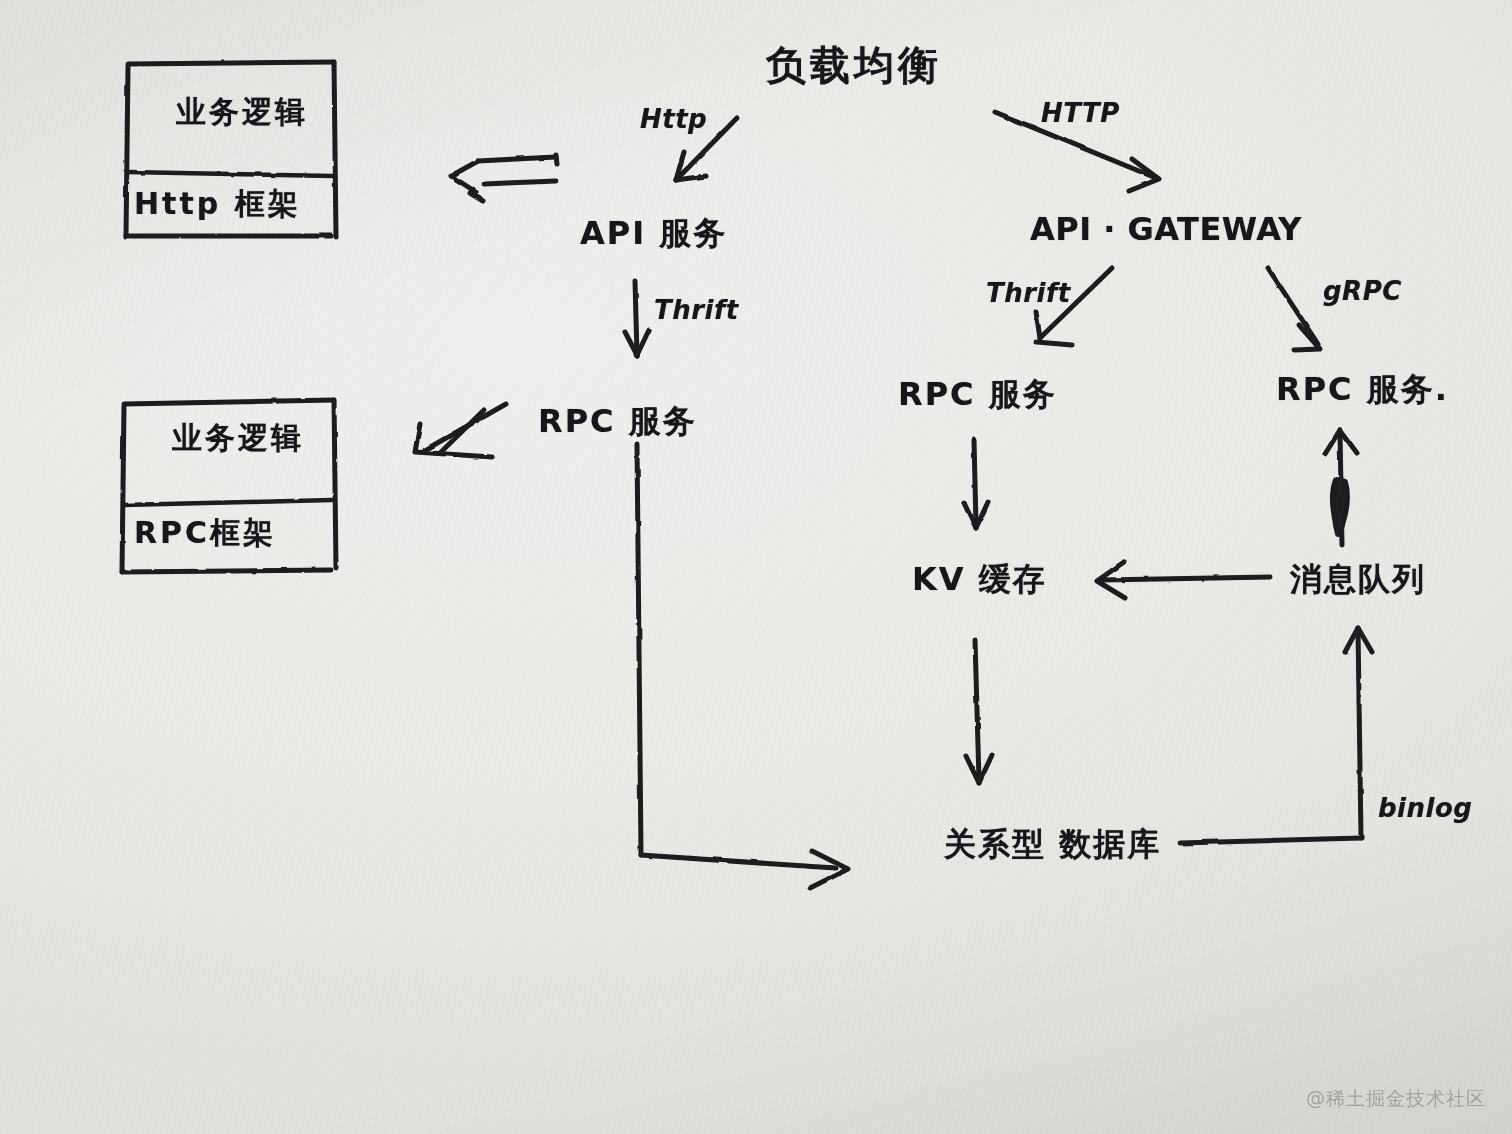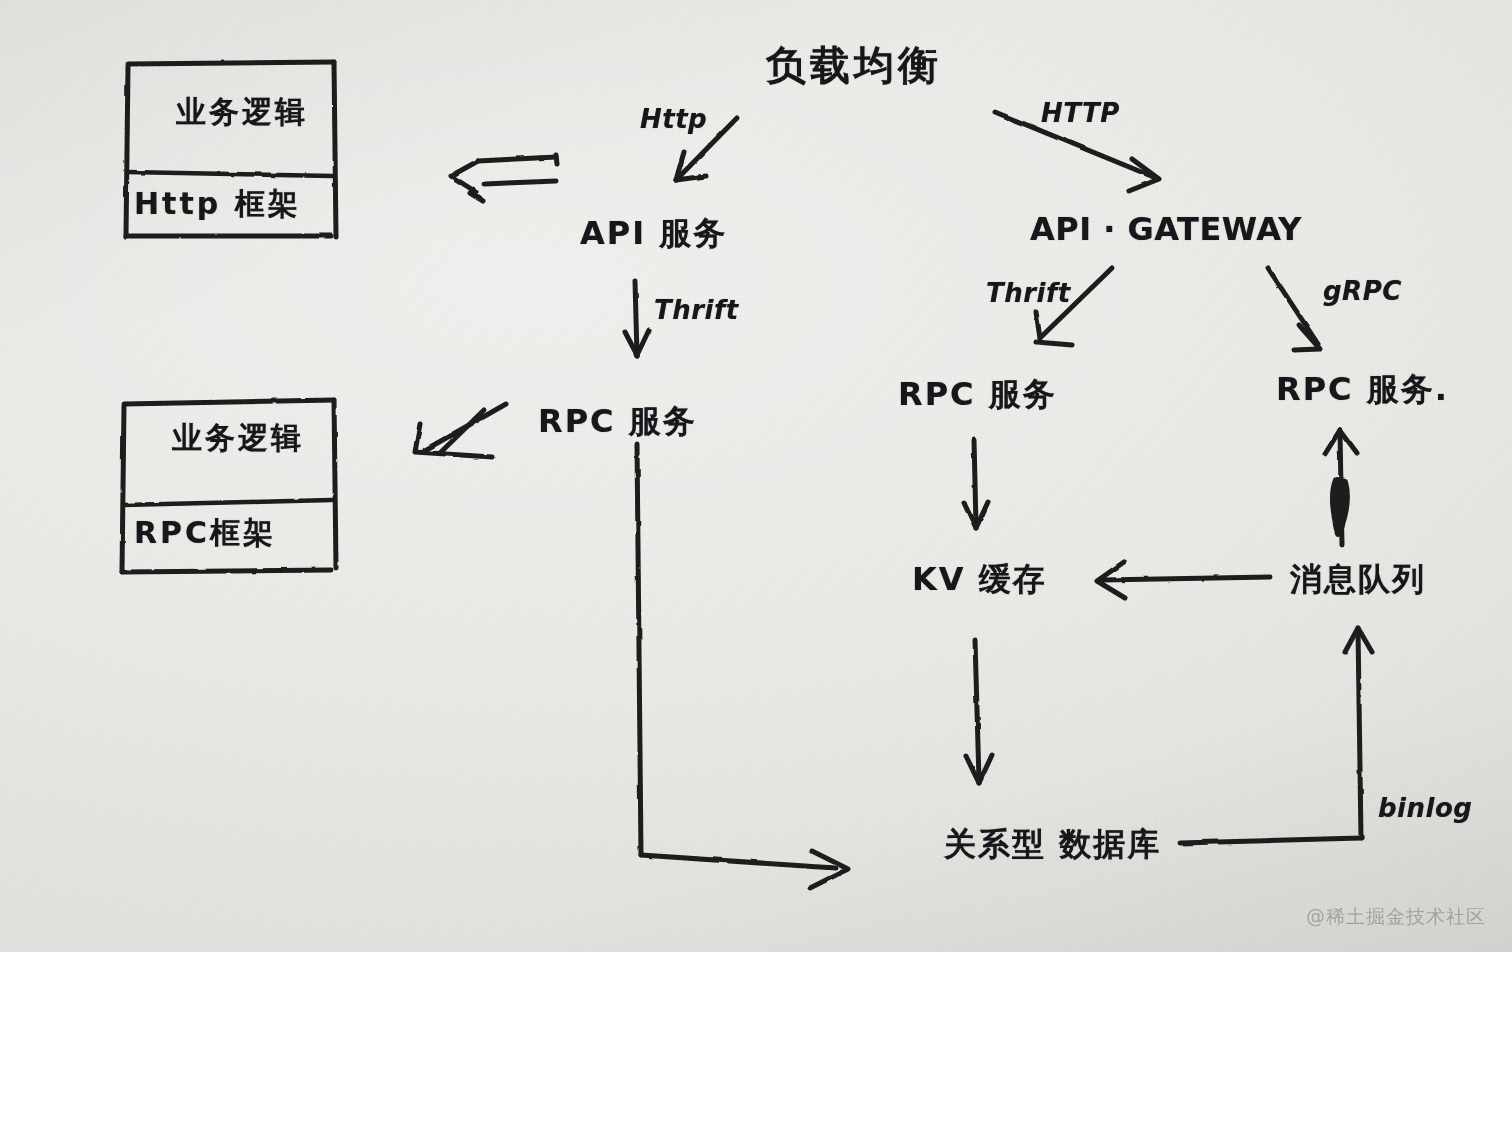--- a/index.html
+++ b/index.html
@@ -4,21 +4,21 @@
 <title>Hand-drawn Architecture Diagram</title>
 <style>
   html, body {
     margin: 0;
     padding: 0;
     background: #ffffff;
   }
   #canvas {
     position: relative;
     width: 1512px;
-    height: 952px;
+    height: 1134px;
     overflow: hidden;
     
     background:
       radial-gradient(ellipse 120% 90% at 35% 30%, #f2f0ee 0%, #eceae7 45%, #e4e2de 75%, #dedcd8 100%);
     font-family: "DejaVu Sans", "Liberation Sans", sans-serif;
   }
   
   #grain {
     position: absolute;
     inset: 0;

